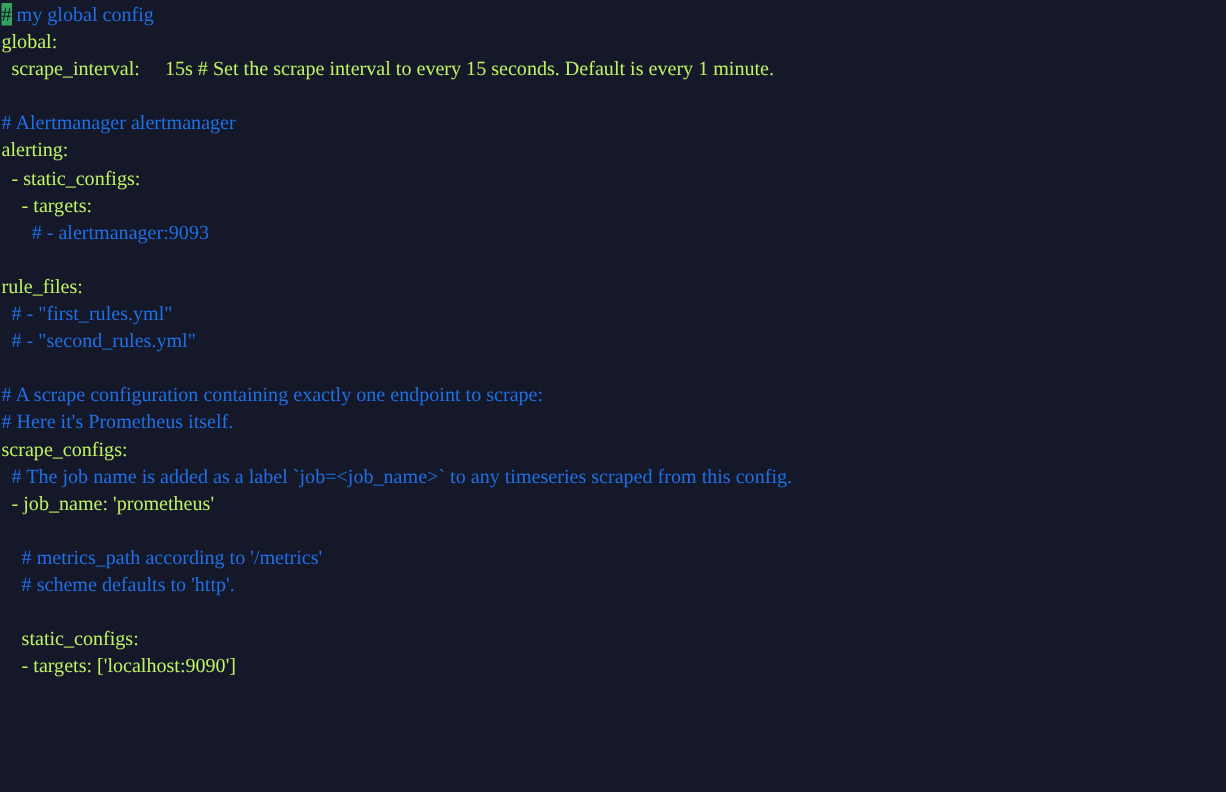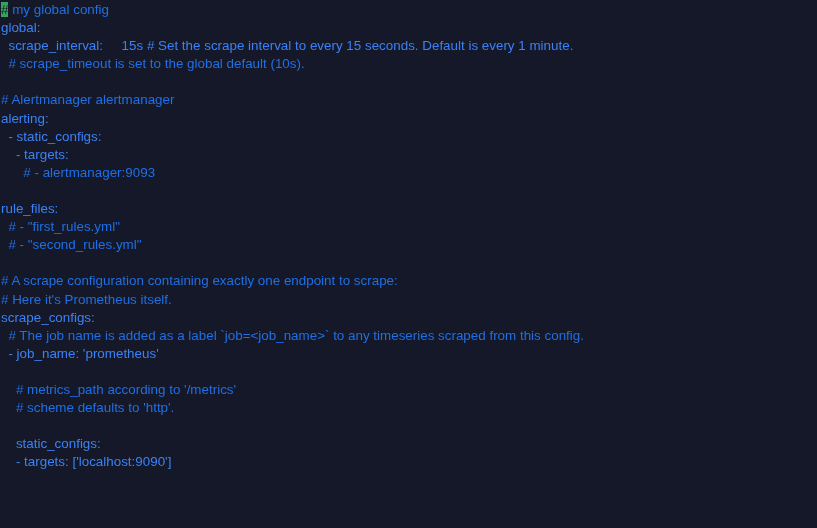--- a/index.html
+++ b/index.html
@@ -19,41 +19,40 @@
     background: #151828;
     box-sizing: border-box;
     padding: 1px 0 0 1px;
   }
   .line {
     height: 18.1px;
     line-height: 18.1px;
     font-size: 13.4px;
     white-space: pre;
     letter-spacing: 0px;
-    font-family: Liberation Sans, sans-serif;
+    font-family: Liberation Serif, serif;
   }
   .tok { white-space: pre; }
   .c-comment { color: #1f6fe5; }
-  .c-key     { color: #3b82f6; text-align: center; }
+  .c-key     { color: #bef264; text-align: center; }
   .c-plain   { color: #2e9157; }
   .cursor {
     background: #34a35e;
     color: #151828;
     white-space: pre;
   }
 </style>
 </head>
 <body>
 
 <div id="terminal">
   <div id="code-area">
       <div class="line"><span class="tok cursor">#</span><span class="tok c-comment"> my global config</span></div>
       <div class="line"><span class="tok c-key">global:</span></div>
       <div class="line"><span class="tok c-key">  scrape_interval:     15s # Set the scrape interval to every 15 seconds. Default is every 1 minute.</span></div>
-      <div class="line"><span class="tok c-comment">  # scrape_timeout is set to the global default (10s).</span></div>
       <div class="line"><span class="tok c-plain"></span>&nbsp;</div>
       <div class="line"><span class="tok c-comment"># Alertmanager alertmanager</span></div>
       <div class="line"><span class="tok c-key">alerting:</span></div>
       <div class="line"><span class="tok c-key">  - static_configs:</span></div>
       <div class="line"><span class="tok c-key">    - targets:</span></div>
       <div class="line"><span class="tok c-comment">      # - alertmanager:9093</span></div>
       <div class="line"><span class="tok c-plain"></span>&nbsp;</div>
       <div class="line"><span class="tok c-key">rule_files:</span></div>
       <div class="line"><span class="tok c-comment">  # - "first_rules.yml"</span></div>
       <div class="line"><span class="tok c-comment">  # - "second_rules.yml"</span></div>

